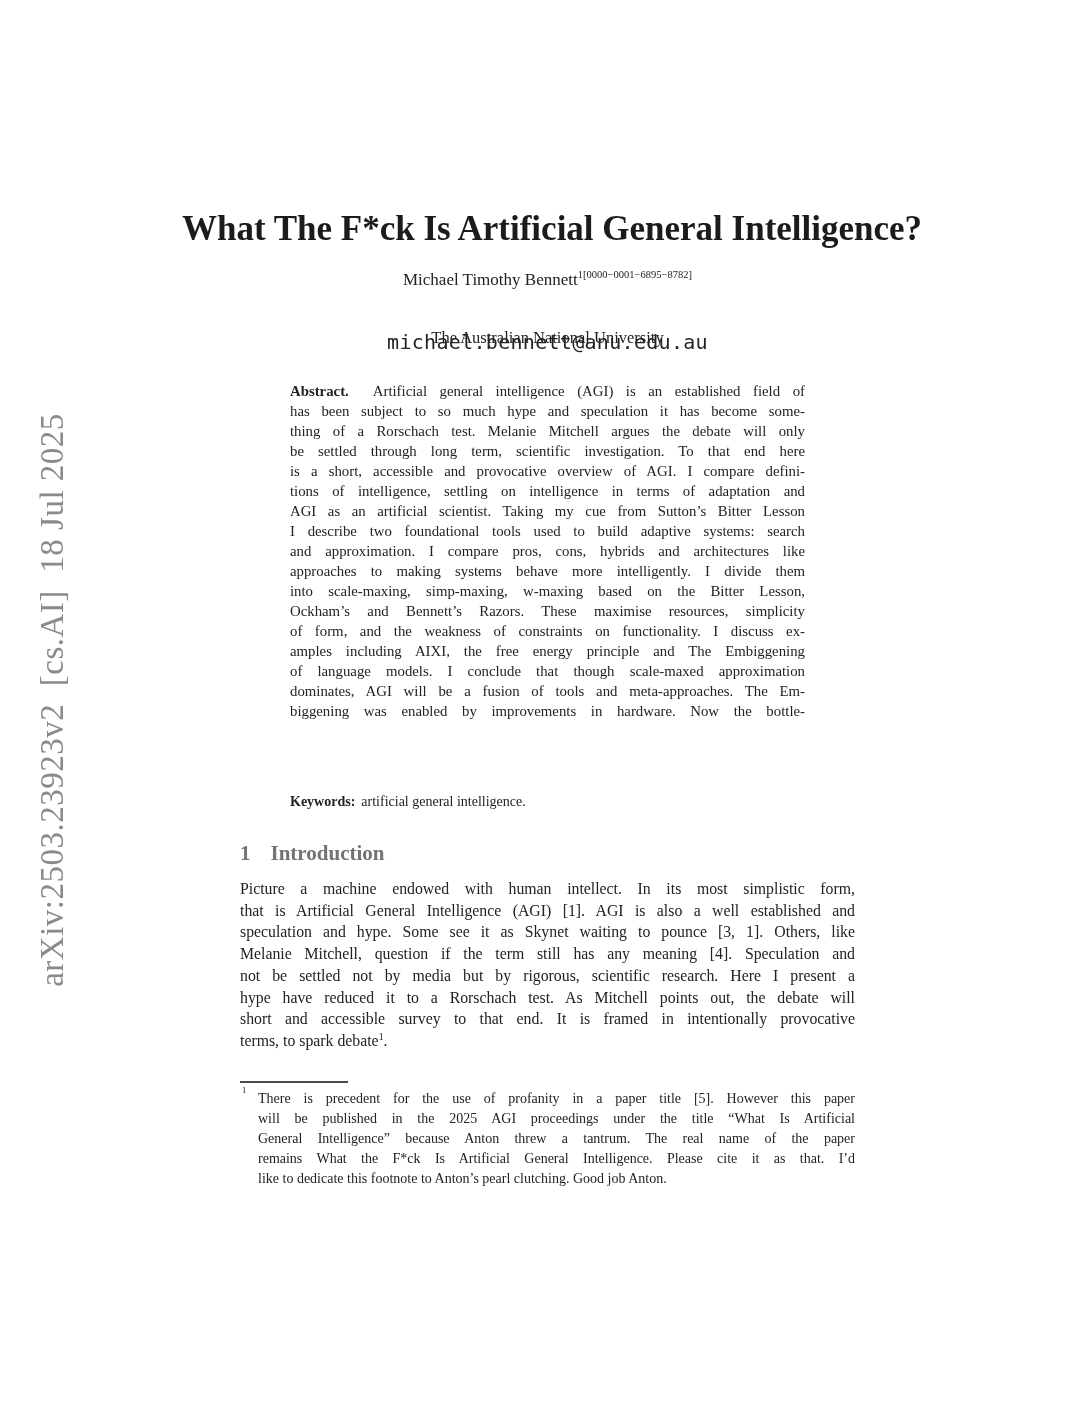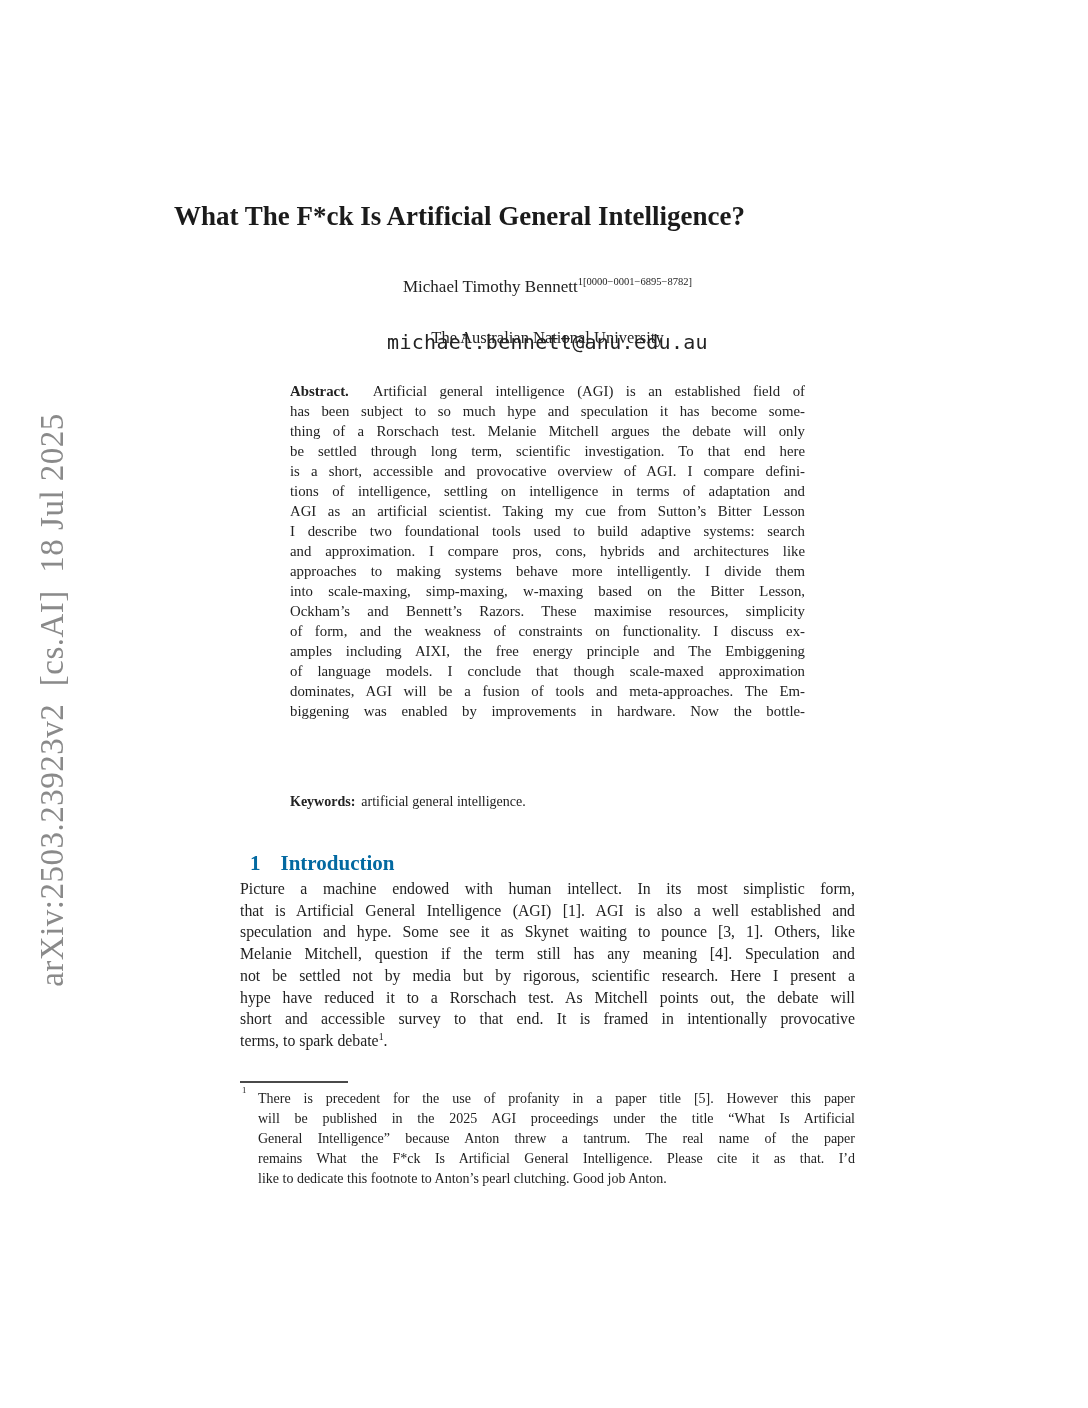--- a/index.html
+++ b/index.html
@@ -27,34 +27,33 @@
     left: 240px;
     top: 0;
     width: 615px;
     height: 100%;
   }
   .title {
     position: absolute;
     top: 197px;
     left: -70px;
     right: -70px;
-    margin: 4px;
-    text-align: left;
-    font-size: 27px;
+    margin: 12px;
+    text-align: right;
+    font-size: 35px;
     font-weight: bold;
     color: #1b1b1b;
     white-space: nowrap;
   }
   .author-line {
     position: absolute;
     top: 270px;
     width: 100%;
     text-align: center;
     font-size: 17px;
-    margin-top: 7px;
   }
   sup { font-size: 0.62em; vertical-align: super; line-height: 0; }
   .affiliation {
     position: absolute;
     top: 308px;
     width: 100%;
     text-align: center;
     font-size: 16.5px;
     margin-top: 20px;
   }
@@ -81,24 +80,24 @@
     left: 50px;
     width: 515px;
     font-size: 14px;
   }
   .abstract-label { font-weight: bold; margin-right: 24px; }
   .keywords-label { font-weight: bold; margin-right: 6px; }
   .section-heading {
     position: absolute;
     top: 841px;
     left: 0;
-    margin: 10px;
+    margin: 0;
     font-size: 21px;
     font-weight: bold;
-    color: #0369a1;
+    color: #737373;
   }
   .section-number { margin-right: 20px; }
   .intro {
     position: absolute;
     top: 878px;
     left: 0;
     width: 615px;
     font-size: 15.8px;
     line-height: 21.7px;
   }

